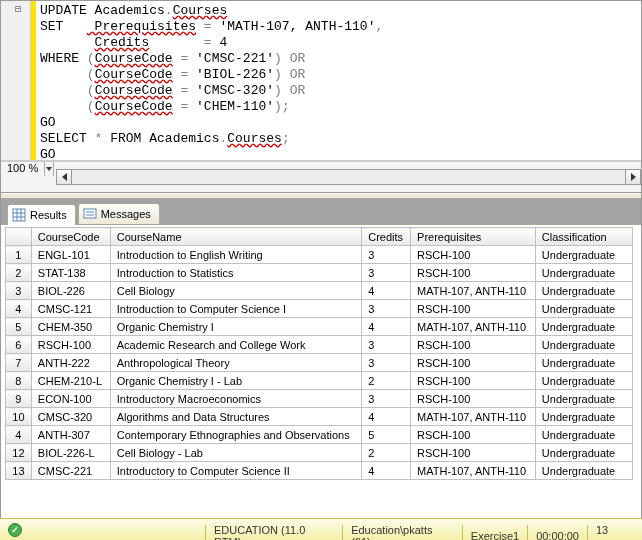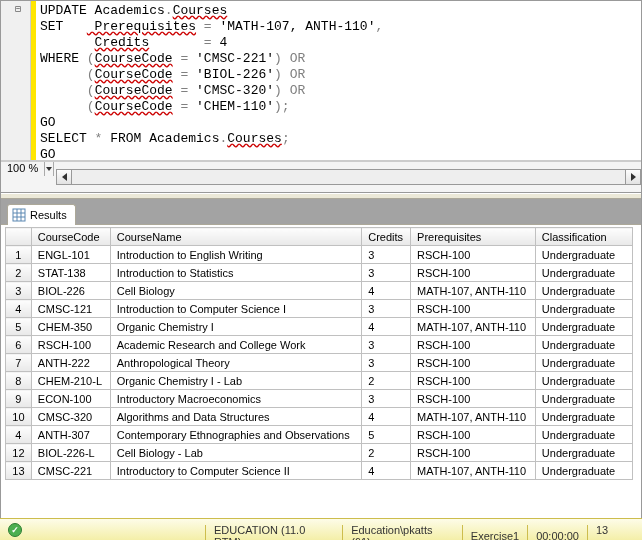--- a/index.html
+++ b/index.html
@@ -231,20 +231,30 @@
       <svg width="14" height="14" viewBox="0 0 14 14">
           <rect x="1" y="1" width="12" height="12" fill="#fff" stroke="#5b87b2"></rect>
           <line x1="1" y1="5" x2="13" y2="5" stroke="#5b87b2"></line>
           <line x1="1" y1="9" x2="13" y2="9" stroke="#5b87b2"></line>
           <line x1="5" y1="1" x2="5" y2="13" stroke="#5b87b2"></line>
           <line x1="9" y1="1" x2="9" y2="13" stroke="#5b87b2"></line>
         </svg>
     </span>
     <span>Results</span>
   </div>
+  <div class="tab">
+    <span class="tab-icon">
+      <svg width="14" height="14" viewBox="0 0 14 14">
+          <rect x="1" y="2" width="12" height="9" fill="#fff" stroke="#5b87b2"></rect>
+          <line x1="3" y1="5" x2="11" y2="5" stroke="#5b87b2"></line>
+          <line x1="3" y1="8" x2="11" y2="8" stroke="#5b87b2"></line>
+        </svg>
+    </span>
+    <span>Messages</span>
+  </div>
 </div>
 
 <div class="grid-area">
   <table class="grid" id="grid">
       <tbody>
         <tr>
           <th class="rowhead"></th>
           <th class="col-code">CourseCode</th>
           <th class="col-name">CourseName</th>
           <th class="col-cred">Credits</th>

